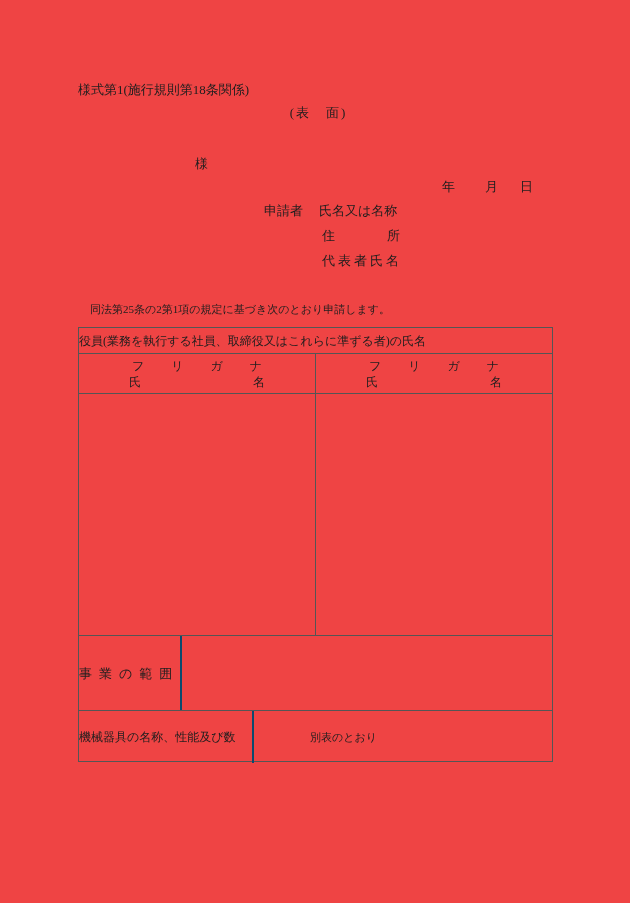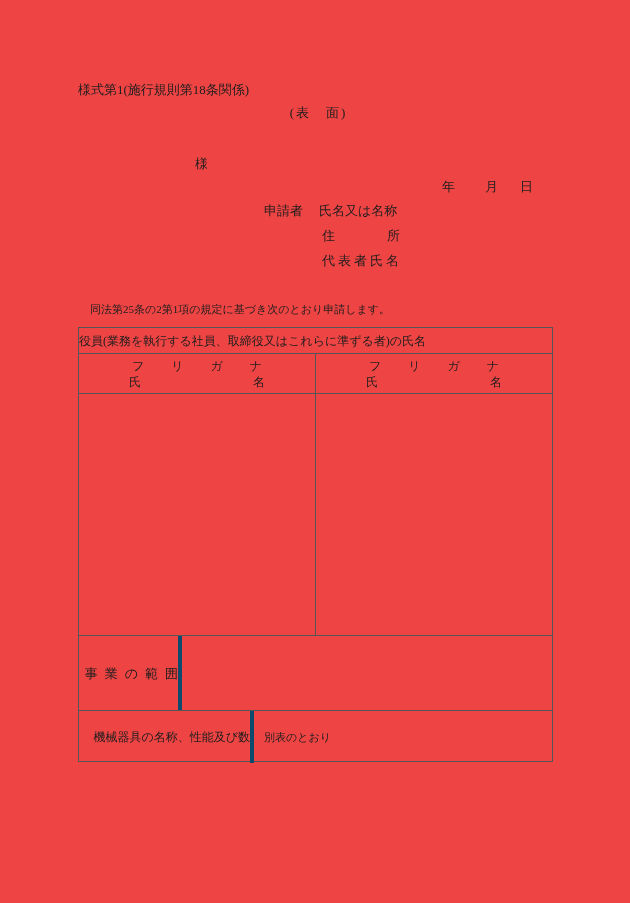--- a/index.html
+++ b/index.html
@@ -52,37 +52,37 @@
   .t-row { display: flex; border-bottom: 1px solid #555555; }
   .t-row:last-child { border-bottom: none; }
   .row-officers-header {
     height: 26px;
     align-items: center;
     text-align: center;
   }
   .row-name-headers { height: 40px; }
   .row-name-fill    { height: 242px; }
   .row-scope        { height: 75px; }
-  .row-machinery    { height: 52px; }
+  .row-machinery    { height: 52px; gap: 46px; }
 
   .cell { flex: 1; }
   .cell.with-divider { border-right: 1px solid #555555; }
   .name-header-cell { padding-top: 6px; }
   .furigana-row {
     display: flex; justify-content: space-between;
     width: 130px; margin: 0 auto; height: 16px;
   }
   .shimei-row {
     display: flex; justify-content: space-between;
     width: 136px; margin: 0 auto; height: 16px;
   }
 
   .label-cell {
-    display: flex; align-items: center; justify-content: flex-end;
-    border-right: 4px solid #0c4a6e;
+    display: flex; align-items: center; justify-content: flex-start;
+    border-right: 2px solid #0c4a6e;
     text-align: center;
   }
   .scope-label-cell { width: 103px; font-size: 13px; letter-spacing: 7px; }
   .scope-label-cell span { margin-right: -7px; }
   .machinery-label-cell { width: 175px; font-size: 12px; }
   .value-cell { flex: 1; display: flex; align-items: center; }
   .machinery-value-cell { padding-left: 10px; font-size: 11px; }
 </style>
 </head>
 <body>

